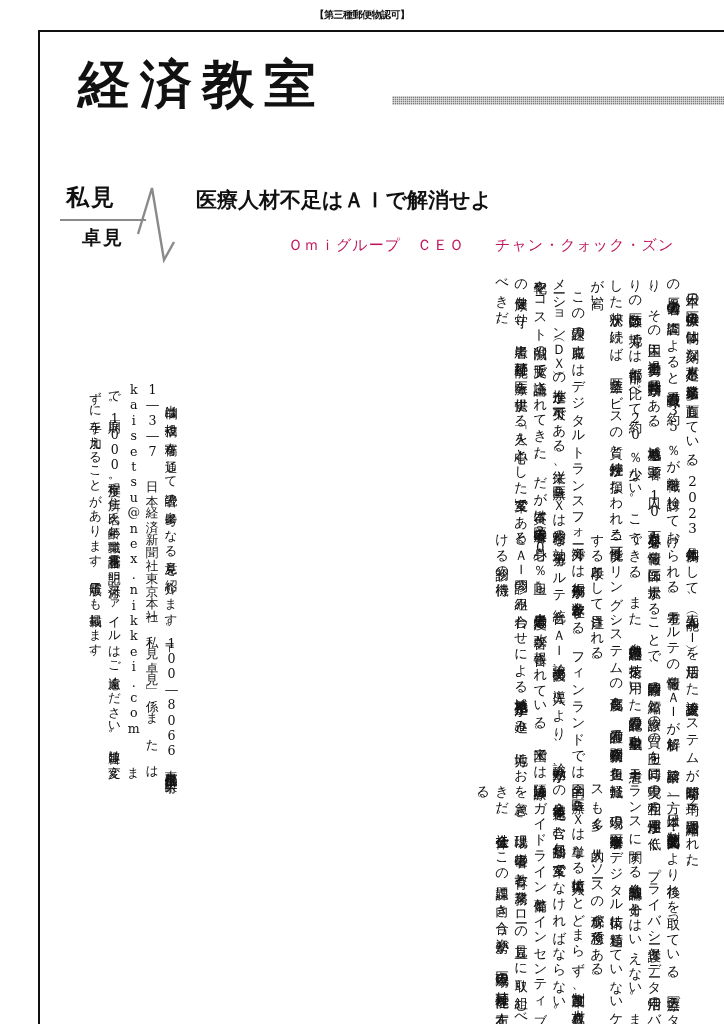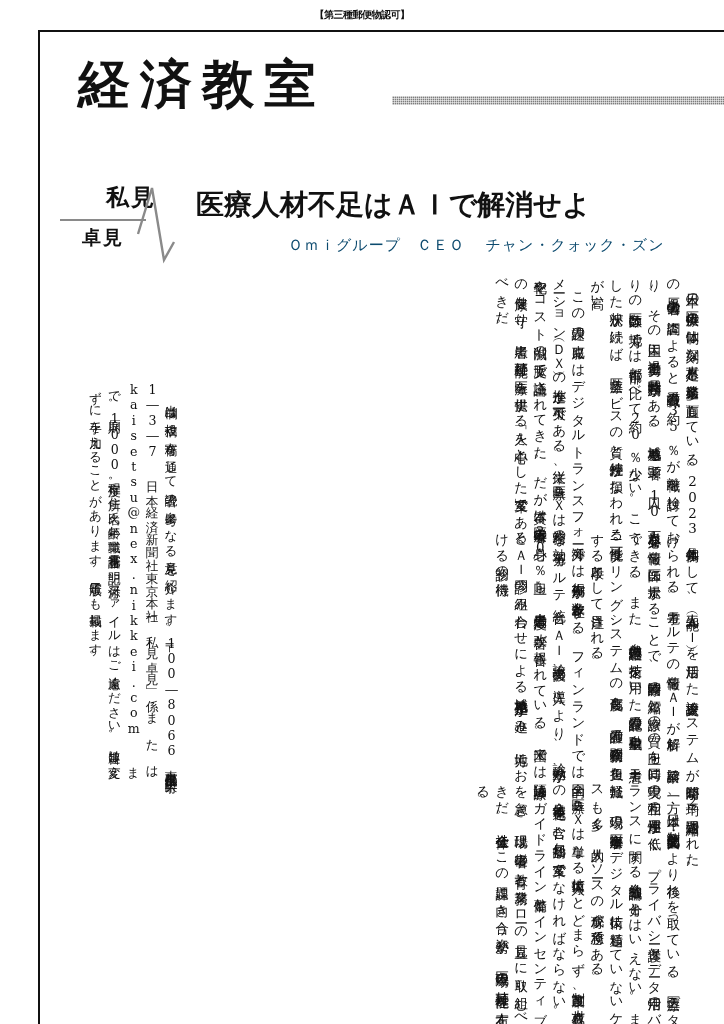--- a/index.html
+++ b/index.html
@@ -94,21 +94,20 @@
     height: 84px;
   }
   .kiji-logo .kiji-top {
     position: absolute;
     top: 0;
     left: 8px;
     font-size: 23px;
     font-weight: bold;
     letter-spacing: 2px;
     color: #111;
-    margin-left: 40px;
   }
   .kiji-logo .kiji-rule {
     position: absolute;
     top: 37px;
     left: 2px;
     width: 86px;
     height: 2px;
     background: #8a8a8a;
   }
   .kiji-logo .kiji-bottom {
@@ -125,34 +124,34 @@
     top: 0;
     left: 78px;
   }
 
   
   .headline {
     position: absolute;
     top: 186px;
     left: 196px;
     font-family: "DejaVu Sans", "Liberation Sans", sans-serif;
-    font-size: 28px;
+    font-size: 21px;
     font-weight: bold;
     letter-spacing: 0px;
     color: #111;
     white-space: nowrap;
   }
   .byline {
     position: absolute;
     top: 236px;
     left: 288px;
-    font-family: Liberation Sans, sans-serif;
+    font-family: Liberation Mono, monospace;
     font-size: 15px;
     letter-spacing: 1px;
-    color: #0c4a6e;
+    color: #be185d;
     white-space: nowrap;
   }
   .byline .byline-sep { display: inline-block; width: 10px; }
 
   
   .vblock {
     position: absolute;
     writing-mode: vertical-rl;
     text-orientation: upright;
     font-family: "DejaVu Serif", "Liberation Serif", serif;

